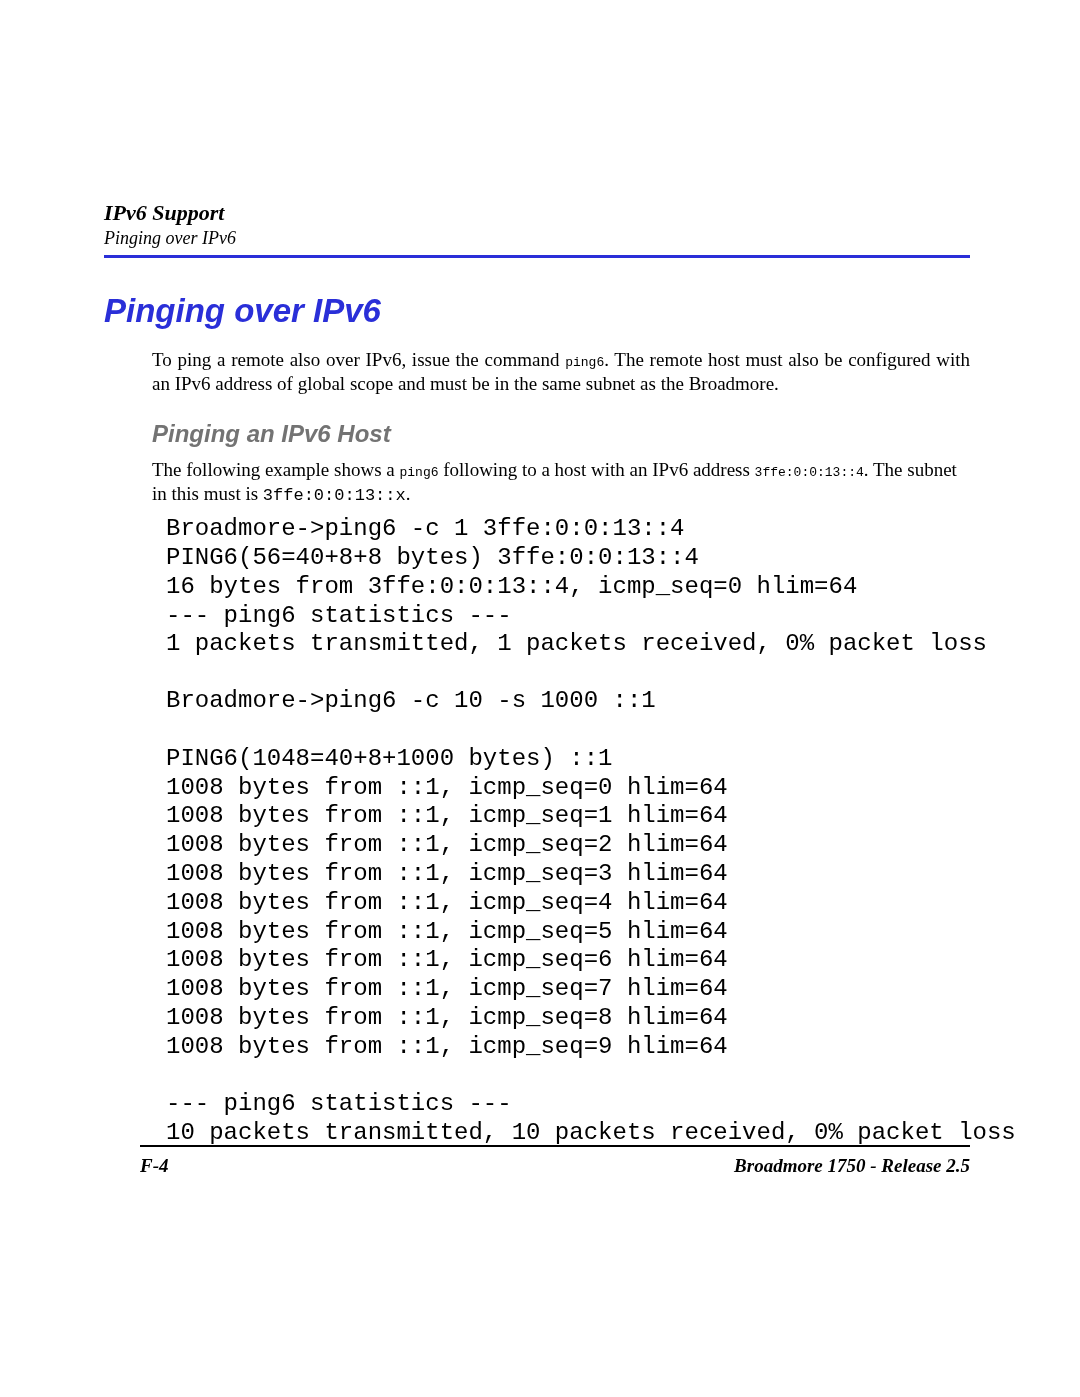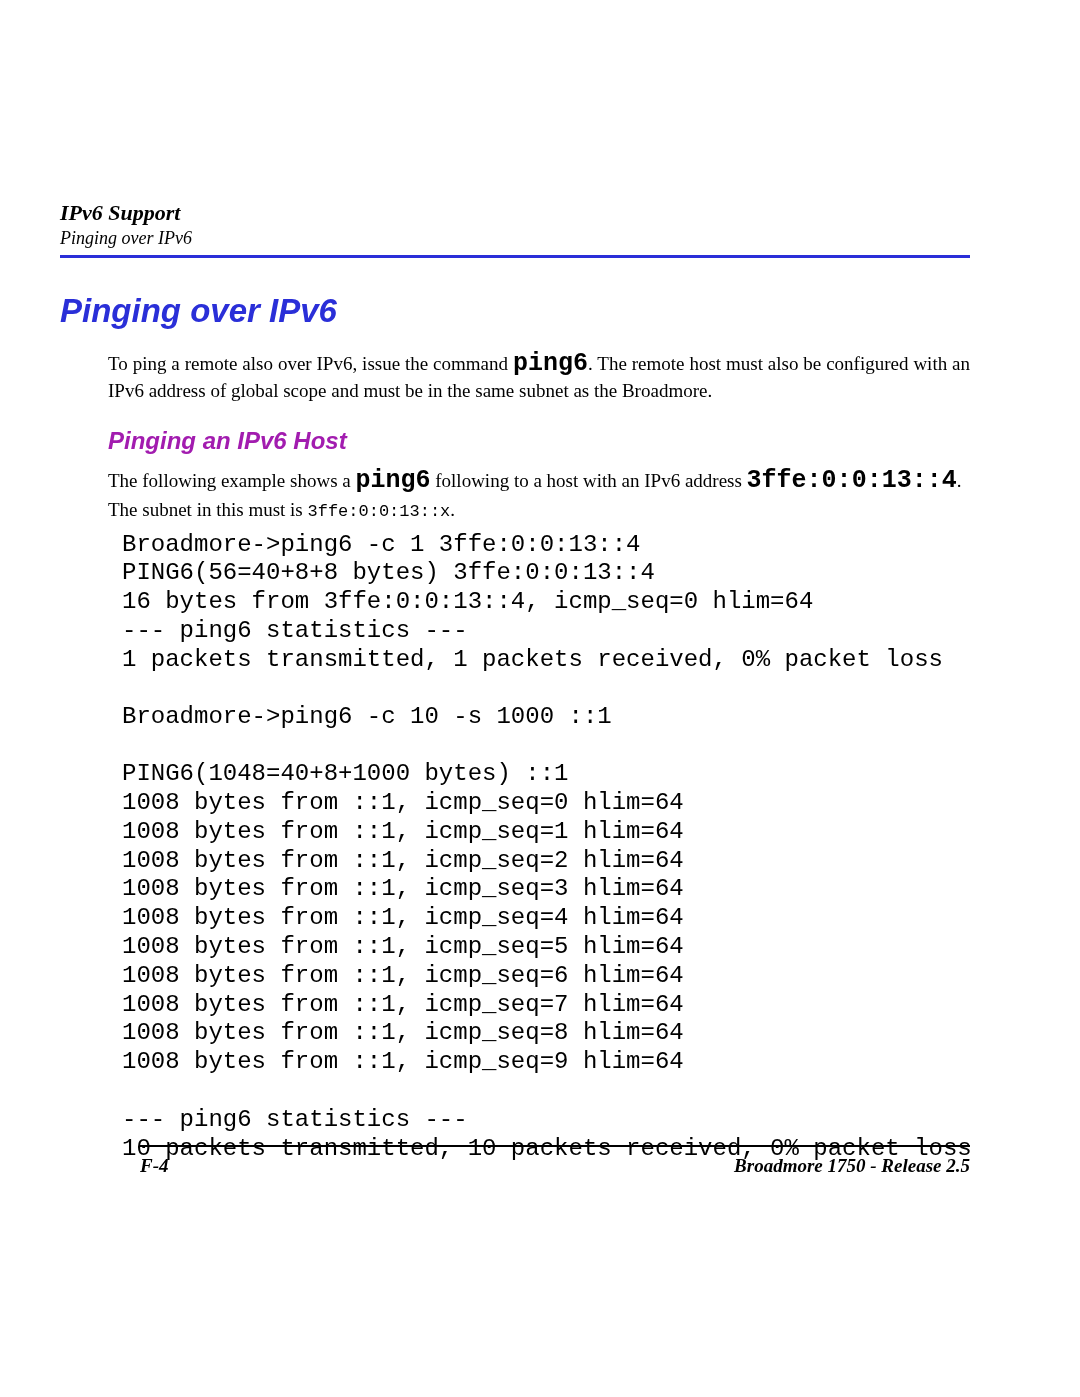--- a/index.html
+++ b/index.html
@@ -7,21 +7,21 @@
     padding: 0;
     background: #fff;
     font-family: "Times New Roman", Times, serif;
     color: #000;
   }
   .page {
     width: 1080px;
     height: 1397px;
     position: relative;
     box-sizing: border-box;
-    padding: 200px 110px 0 60px;
+    padding: 200px 110px 0 104px;
   }
   .running-head {
     margin-bottom: 6px;
   }
   .running-title {
     font-style: italic;
     font-weight: bold;
     font-size: 22px;
   }
   .running-sub {
@@ -43,42 +43,42 @@
     margin-bottom: 18px;
   }
   .body-text {
     font-size: 19px;
     line-height: 1.25;
     margin-left: 48px;
     margin-bottom: 24px;
     text-align: justify;
   }
   .h2 {
-    color: #a21caf;
+    color: #737373;
     font-family: Arial, Helvetica, sans-serif;
     font-weight: bold;
     font-style: italic;
     font-size: 24px;
     margin-left: 48px;
     margin-bottom: 10px;
   }
   .para-mixed {
     font-size: 19px;
     line-height: 1.3;
     margin-left: 48px;
     margin-bottom: 8px;
   }
   .mono-inline {
     font-family: "Courier New", Courier, monospace;
     font-size: 17px;
   }
   .mono-bold {
     font-family: "Courier New", Courier, monospace;
-    font-weight: bold;
-    font-size: 25px;
+    font-weight: normal;
+    font-size: 13px;
   }
   .code-block {
     font-family: "Courier New", Courier, monospace;
     font-size: 24px;
     line-height: 1.2;
     white-space: pre;
     margin-left: 62px;
     margin-bottom: 28px;
   }
   .footer {

